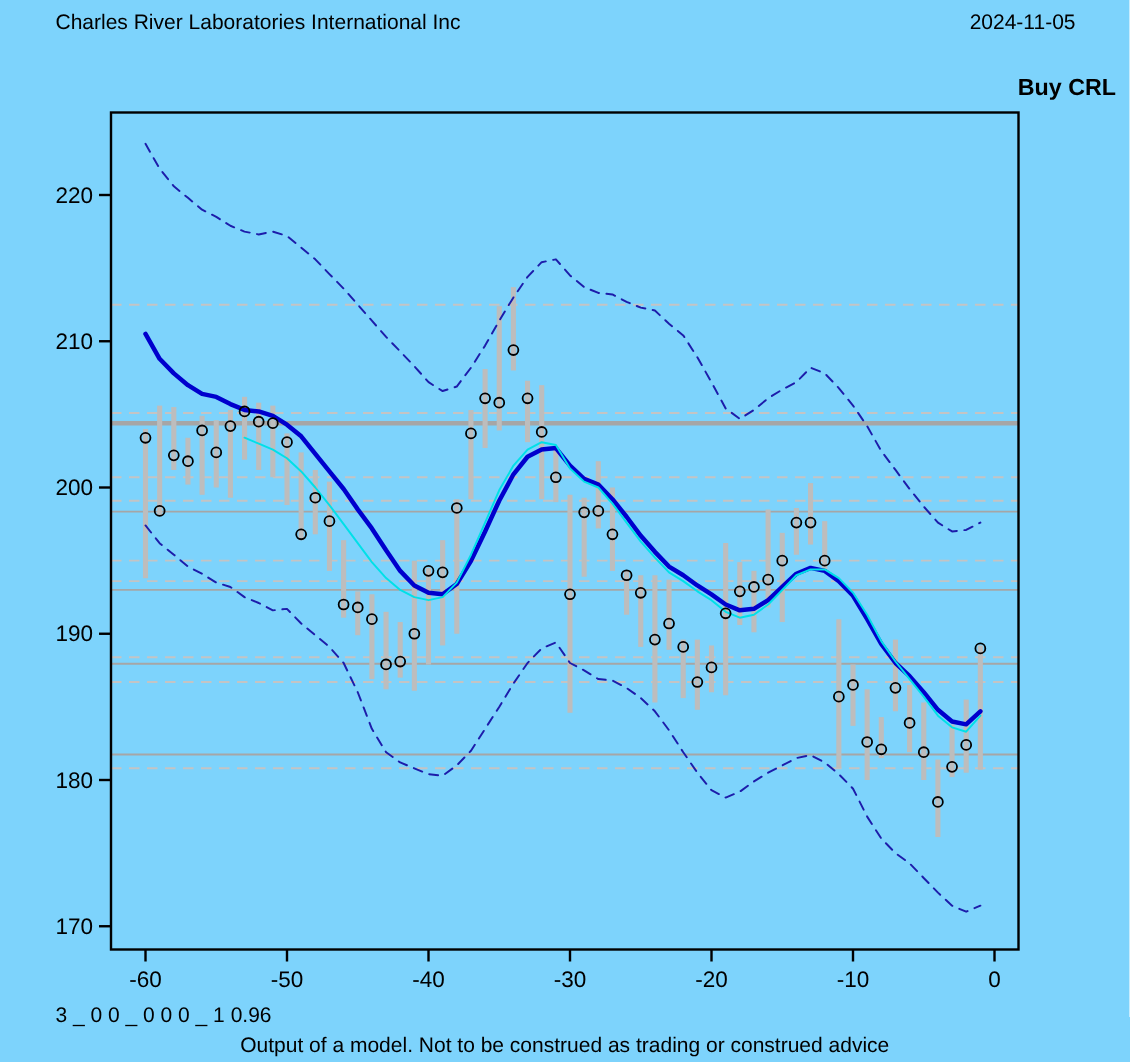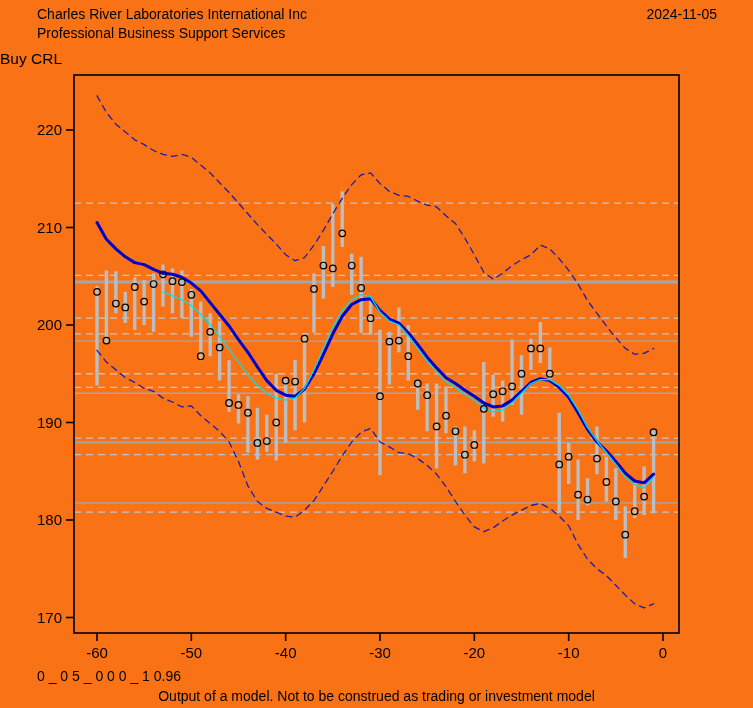--- a/index.html
+++ b/index.html
@@ -1,32 +1,31 @@
 <!DOCTYPE html>
 <html><head>
 <meta charset="utf-8">
 <style>
   html,body{margin:0;padding:0;background:#ffffff;}
-  .page{position:relative;width:753px;height:708px;background:#f97316;overflow:hidden;
+  .page{position:relative;width:753px;height:708px;background:#7dd3fc;overflow:hidden;
         font-family:"Liberation Sans", sans-serif;color:#000;}
   .hdr-left{position:absolute;left:37px;top:5px;font-size:14px;line-height:19px;white-space:nowrap;}
   .hdr-right{position:absolute;right:36px;top:5px;font-size:14px;line-height:19px;text-align:right;white-space:nowrap;}
-  .chart-title{position:absolute;left:0;top:50px;width:744px;text-align:left;
-               font-size:15.5px;font-weight:normal;}
+  .chart-title{position:absolute;left:0;top:50px;width:744px;text-align:right;
+               font-size:15.5px;font-weight:bold;}
   #chart-svg{position:absolute;left:0;top:0;}
   .model-code{position:absolute;left:37px;top:668px;font-size:14px;white-space:pre;}
   .disclaimer{position:absolute;left:0;top:688px;width:753px;text-align:center;font-size:14px;}
 </style>
 </head>
 <body>
 
 <div class="page">
   <div class="hdr-left">
     <div>Charles River Laboratories International Inc</div>
-    <div>Professional Business Support Services</div>
   </div>
   <div class="hdr-right">
     <div>2024-11-05</div>
   </div>
   <div class="chart-title">Buy CRL</div>
 
   <svg id="chart-svg" width="753" height="708">
       <g>
         <line x1="74" x2="679" y1="203.125" y2="203.125" stroke="#c4c4c4" stroke-width="1.3" stroke-dasharray="7 5"></line>
         <line x1="74" x2="679" y1="275.2750000000001" y2="275.2750000000001" stroke="#c4c4c4" stroke-width="1.3" stroke-dasharray="7 5"></line>
@@ -197,15 +196,15 @@
         <text x="62" y="427.5" text-anchor="end" font-size="15" font-family="&quot;Liberation Sans&quot;, sans-serif" fill="#000000">190</text>
         <line x1="66" x2="74" y1="325" y2="325" stroke="#000000" stroke-width="1.6"></line>
         <text x="62" y="330" text-anchor="end" font-size="15" font-family="&quot;Liberation Sans&quot;, sans-serif" fill="#000000">200</text>
         <line x1="66" x2="74" y1="227.5" y2="227.5" stroke="#000000" stroke-width="1.6"></line>
         <text x="62" y="232.5" text-anchor="end" font-size="15" font-family="&quot;Liberation Sans&quot;, sans-serif" fill="#000000">210</text>
         <line x1="66" x2="74" y1="130" y2="130" stroke="#000000" stroke-width="1.6"></line>
         <text x="62" y="135" text-anchor="end" font-size="15" font-family="&quot;Liberation Sans&quot;, sans-serif" fill="#000000">220</text>
       </g>
     </svg>
 
-  <div class="model-code">0 _ 0 5 _ 0 0 0 _ 1 0.96</div>
-  <div class="disclaimer">Output of a model. Not to be construed as trading or investment model</div>
+  <div class="model-code">3 _ 0 0 _ 0 0 0 _ 1 0.96</div>
+  <div class="disclaimer">Output of a model. Not to be construed as trading or construed advice</div>
 </div>
 
 </body></html>

